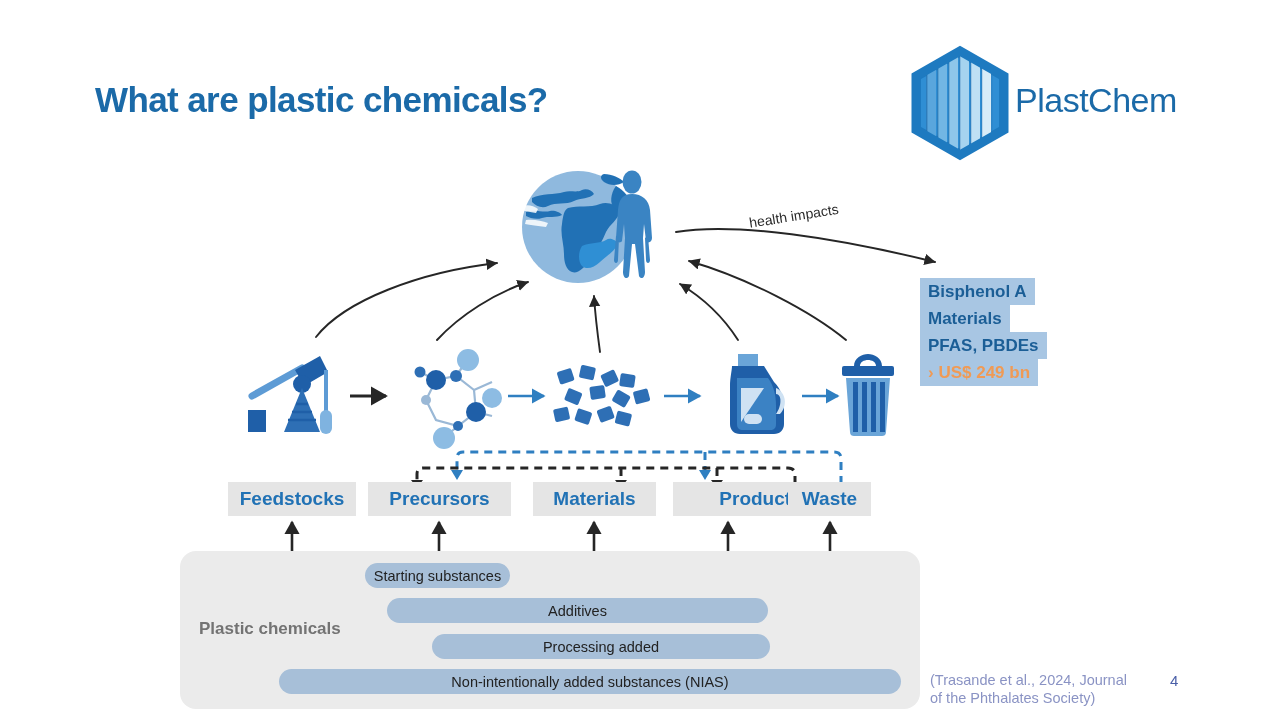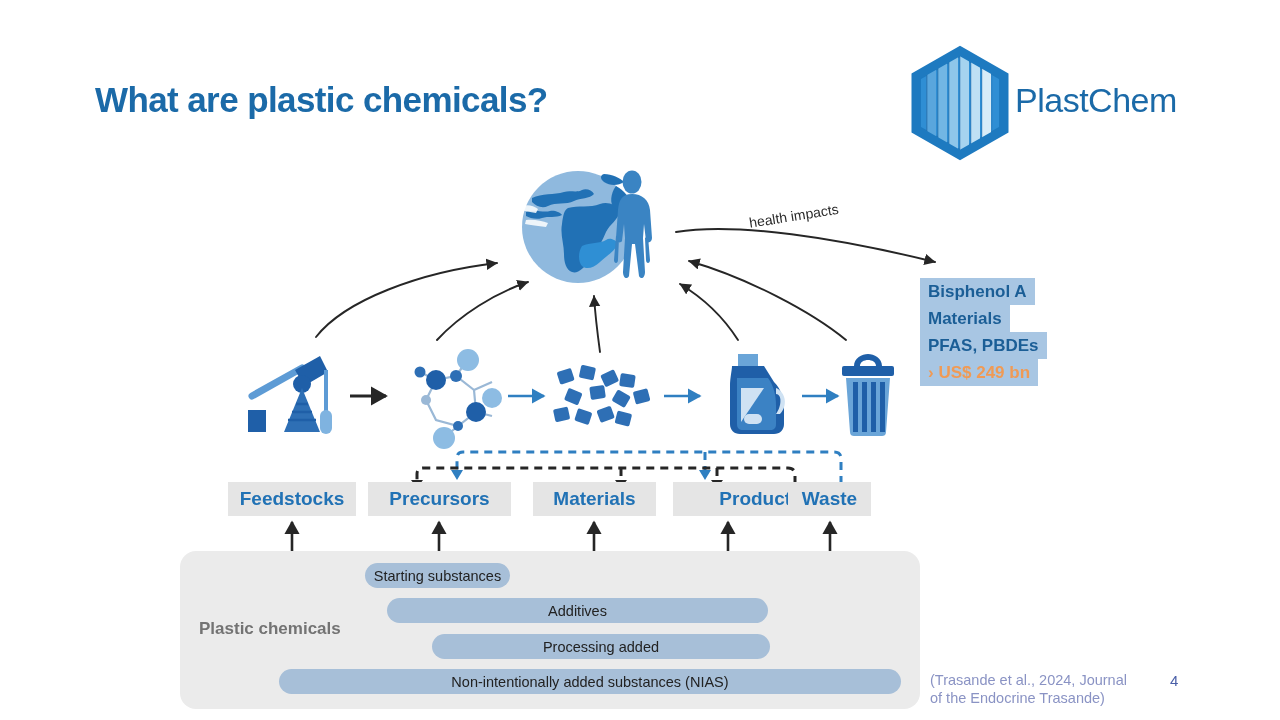--- a/index.html
+++ b/index.html
@@ -320,17 +320,17 @@
   </div>
   <div class="pill" style="left:432px;top:634px;width:338px;">
     <span>Processing added</span>
   </div>
   <div class="pill" style="left:279px;top:669px;width:622px;">
     <span>Non-intentionally added substances (NIAS)</span>
   </div>
 
   <div class="citation">
     <div>(Trasande  et al., 2024, Journal</div>
-    <div>of the Endocrine Trasande)</div>
+    <div>of the Phthalates Society)</div>
   </div>
   <div class="pagenum">4</div>
 
 </div>
 
 </body></html>

